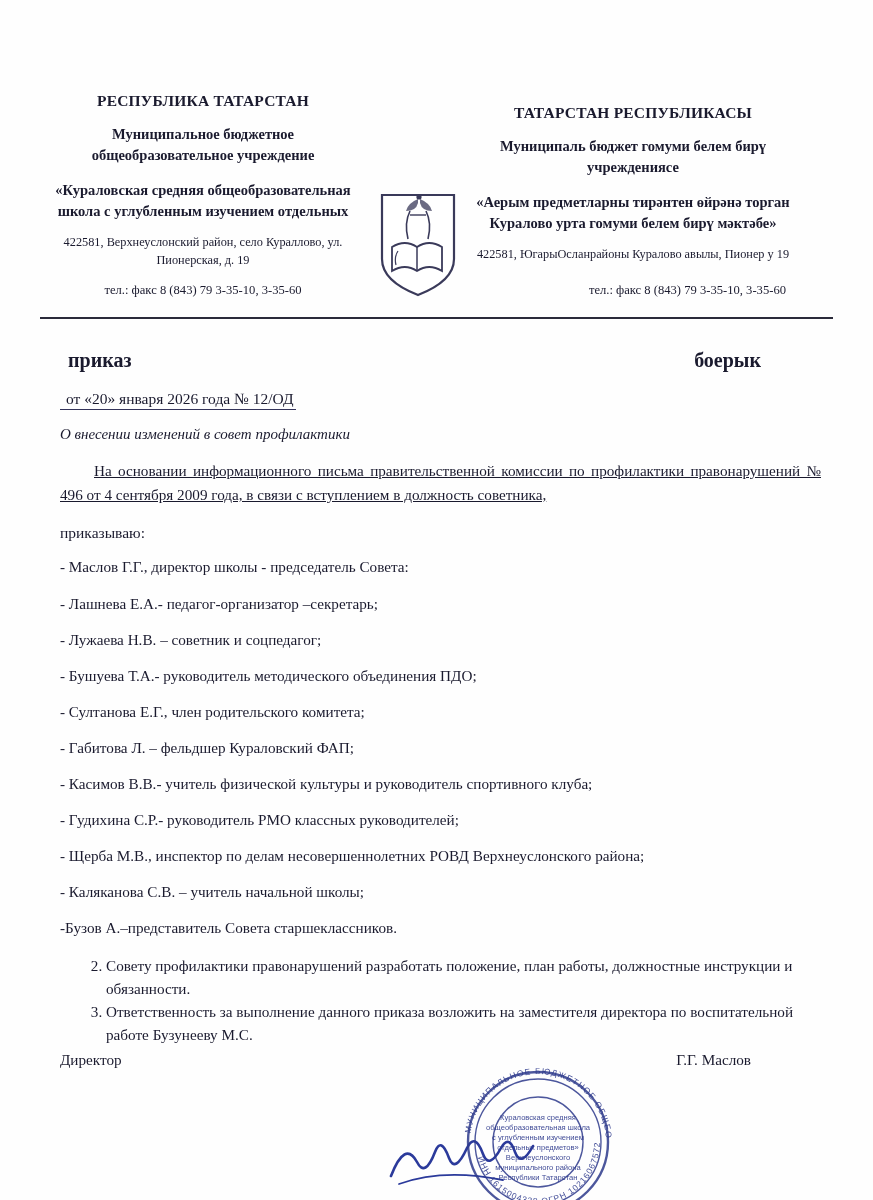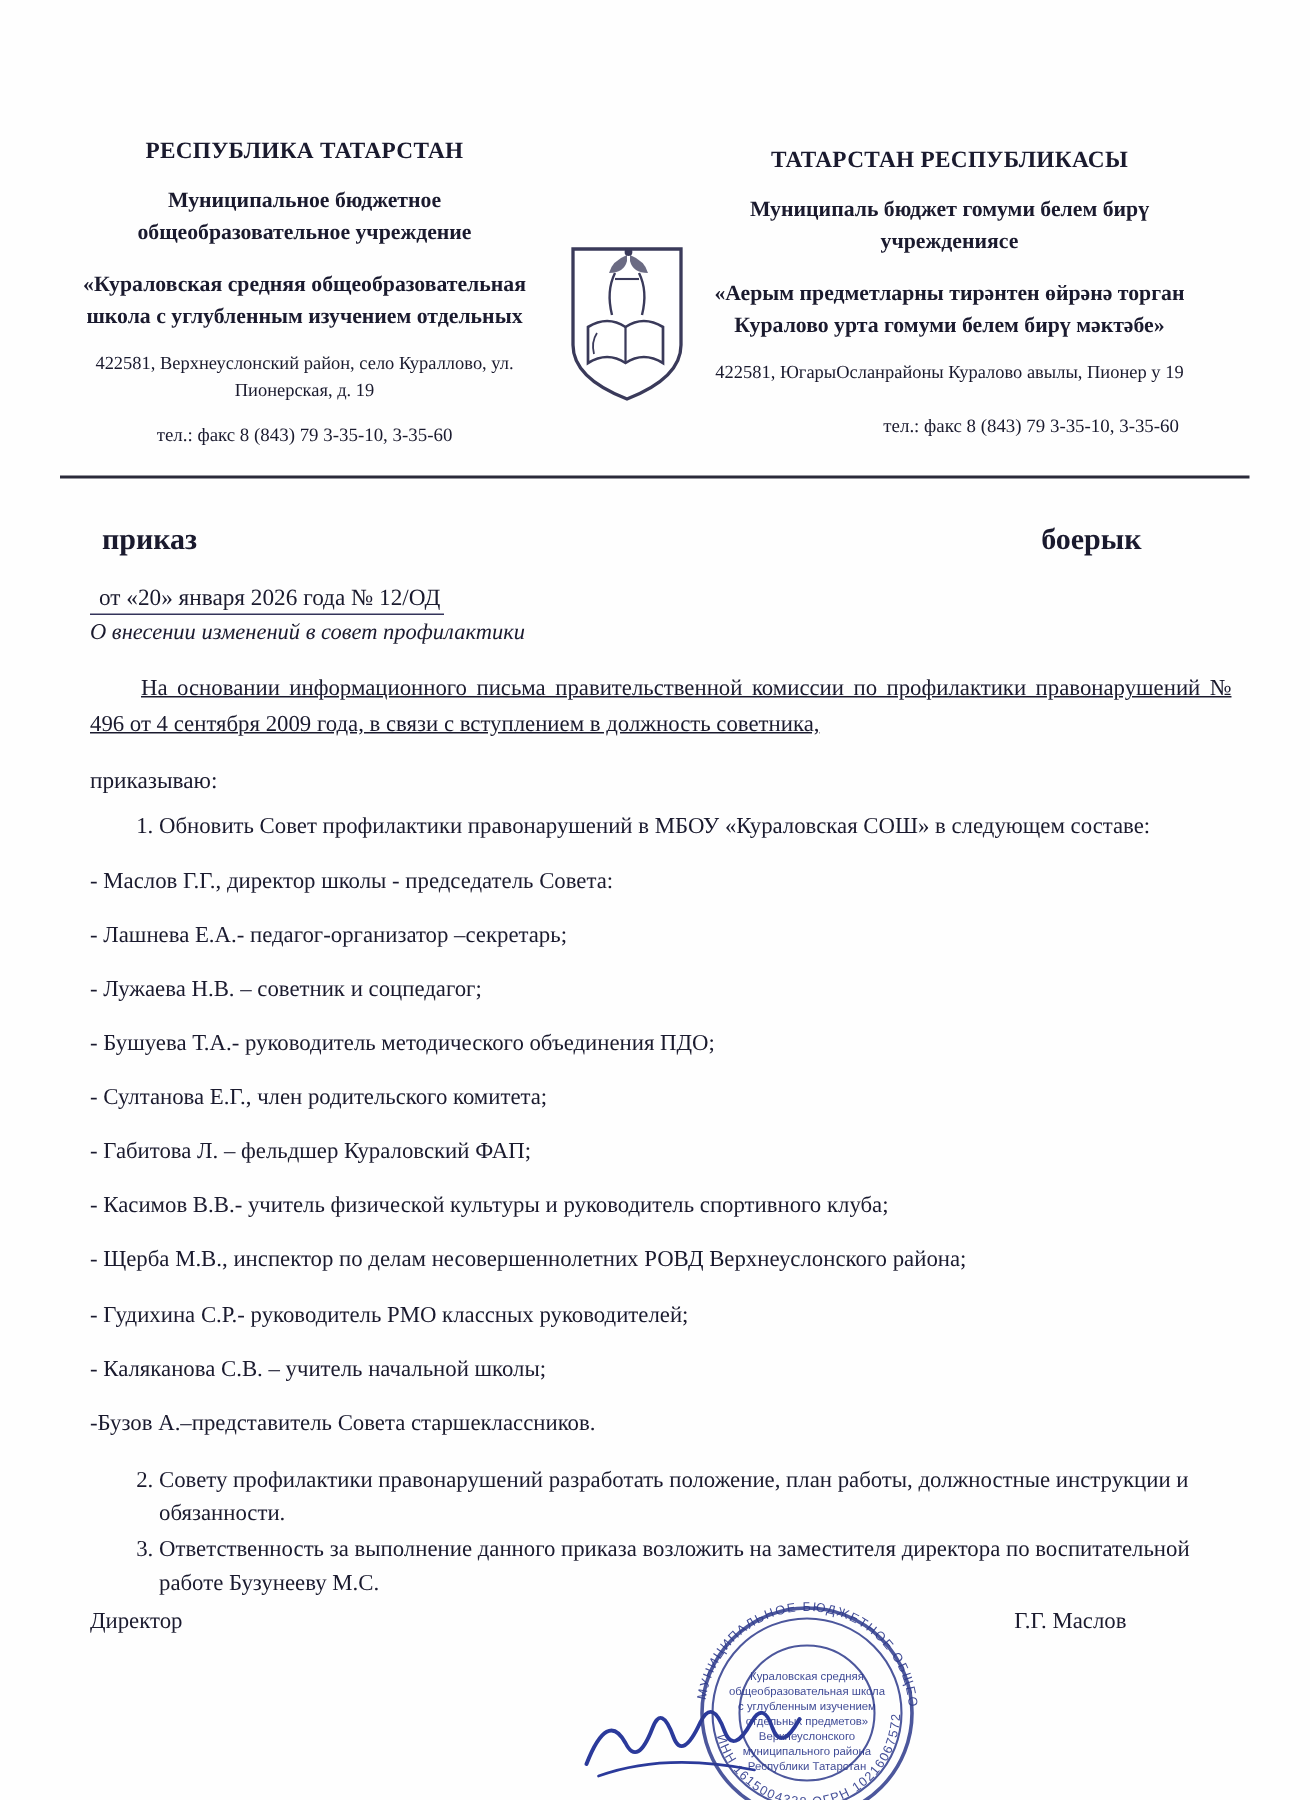--- a/index.html
+++ b/index.html
@@ -19,21 +19,21 @@
     position: absolute;
     inset: 0;
     background: #fefefe;
     padding: 0;
   }
 
   
   .letterhead {
     display: flex;
     flex-direction: row;
-    align-items: center;
+    align-items: flex-end;
     padding: 92px 42px 0 42px;
     gap: 0;
   }
   .lh-col {
     width: 322px;
     text-align: center;
   }
   .lh-col.left { padding-right: 4px; }
   .lh-col.right { padding-left: 4px; }
   .lh-emblem {
@@ -93,21 +93,21 @@
     font-weight: bold;
   }
   .dateline {
     margin-top: 18px;
     font-size: 15.5px;
     display: inline-block;
     border-bottom: 1px solid #33335a;
     padding: 0 2px 1px 6px;
   }
   .subject {
-    margin-top: 4px;
+    margin-top: 16px;
     font-size: 15px;
     font-style: italic;
   }
   .para {
     margin-top: 16px;
     font-size: 15.2px;
     line-height: 1.55;
     text-align: justify;
     text-indent: 34px;
     text-decoration: underline;
@@ -222,34 +222,31 @@
     </div>
 
     <div class="dateline">от «20» января 2026 года № 12/ОД</div>
 
     <div class="subject">О внесении изменений в совет профилактики</div>
 
     <div class="para">На основании информационного письма правительственной комиссии по профилактики правонарушений № 496 от 4 сентября 2009 года, в связи с вступлением в должность советника,</div>
 
     <div class="order-word">приказываю:</div>
 
-    <ol class="items">
-      <li>Обновить  Совет профилактики правонарушений в МБОУ «Кураловская СОШ» в следующем составе:</li>
-    </ol>
 
     <div class="members">
       <div>- Маслов Г.Г., директор школы -  председатель Совета:</div>
       <div> - Лашнева Е.А.- педагог-организатор –секретарь;</div>
       <div>- Лужаева Н.В. – советник и соцпедагог;</div>
       <div>- Бушуева Т.А.-  руководитель методического объединения ПДО;</div>
       <div>-  Султанова Е.Г., член родительского комитета;</div>
       <div>- Габитова Л. – фельдшер Кураловский ФАП;</div>
       <div>- Касимов В.В.- учитель физической культуры и руководитель спортивного клуба;</div>
+      <div>- Гудихина С.Р.- руководитель РМО классных руководителей;</div>
       <div> - Щерба М.В., инспектор по делам несовершеннолетних РОВД  Верхнеуслонского района;</div>
-      <div>- Гудихина С.Р.- руководитель РМО классных руководителей;</div>
       <div>- Каляканова С.В. – учитель начальной школы;</div>
       <div>-Бузов А.–представитель Совета старшеклассников.</div>
     </div>
 
     <ol class="items2" start="2">
       <li>Совету профилактики правонарушений разработать положение, план работы, должностные инструкции и обязанности.</li>
       <li>Ответственность за выполнение данного приказа возложить на заместителя директора по воспитательной работе Бузунееву М.С.</li>
     </ol>
 
     <div class="signature-row">

